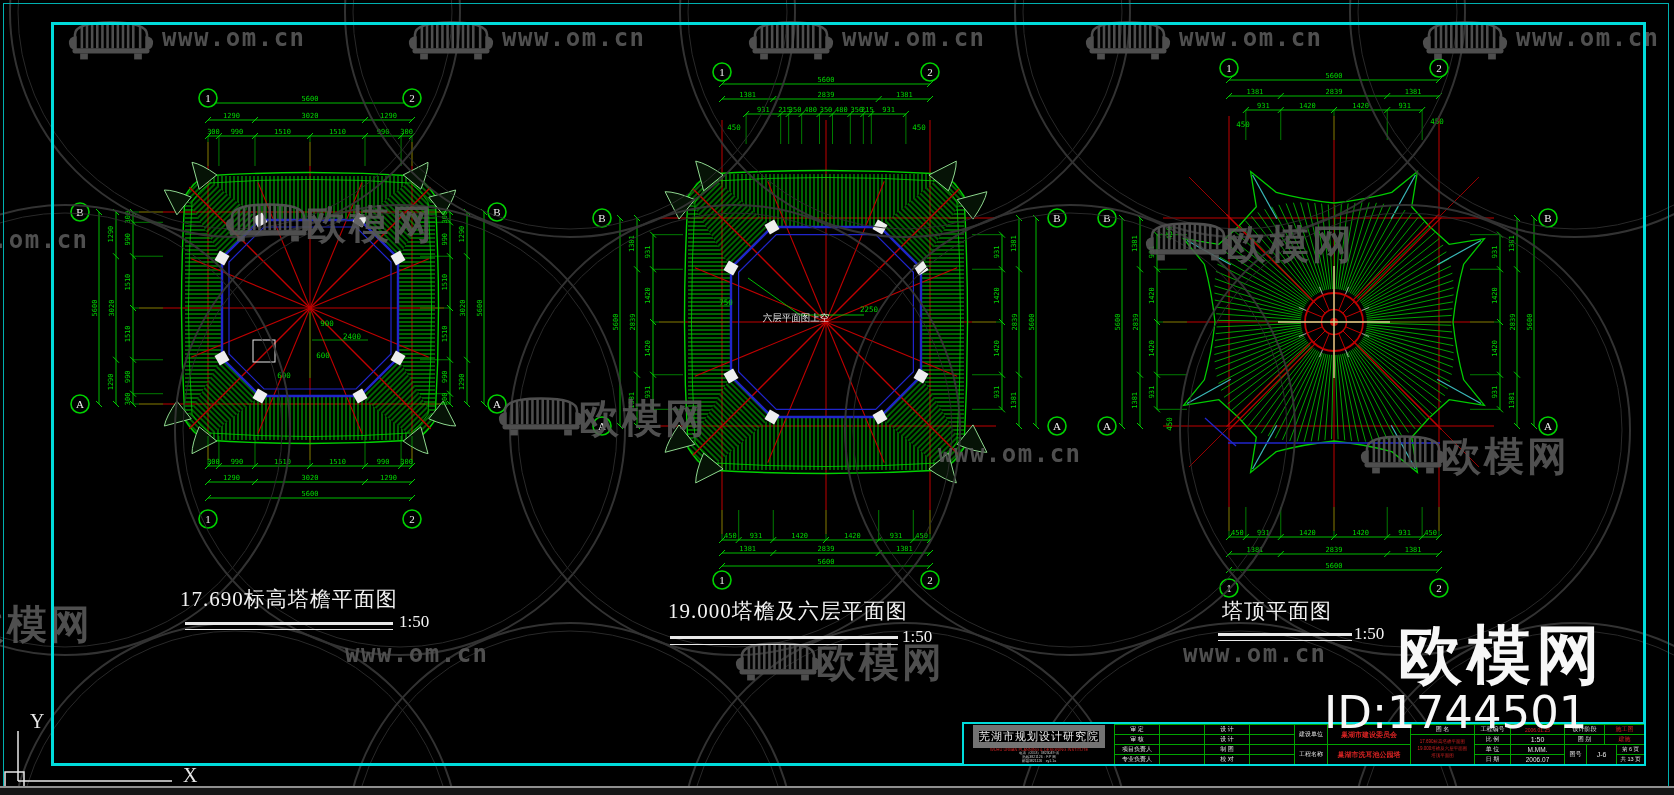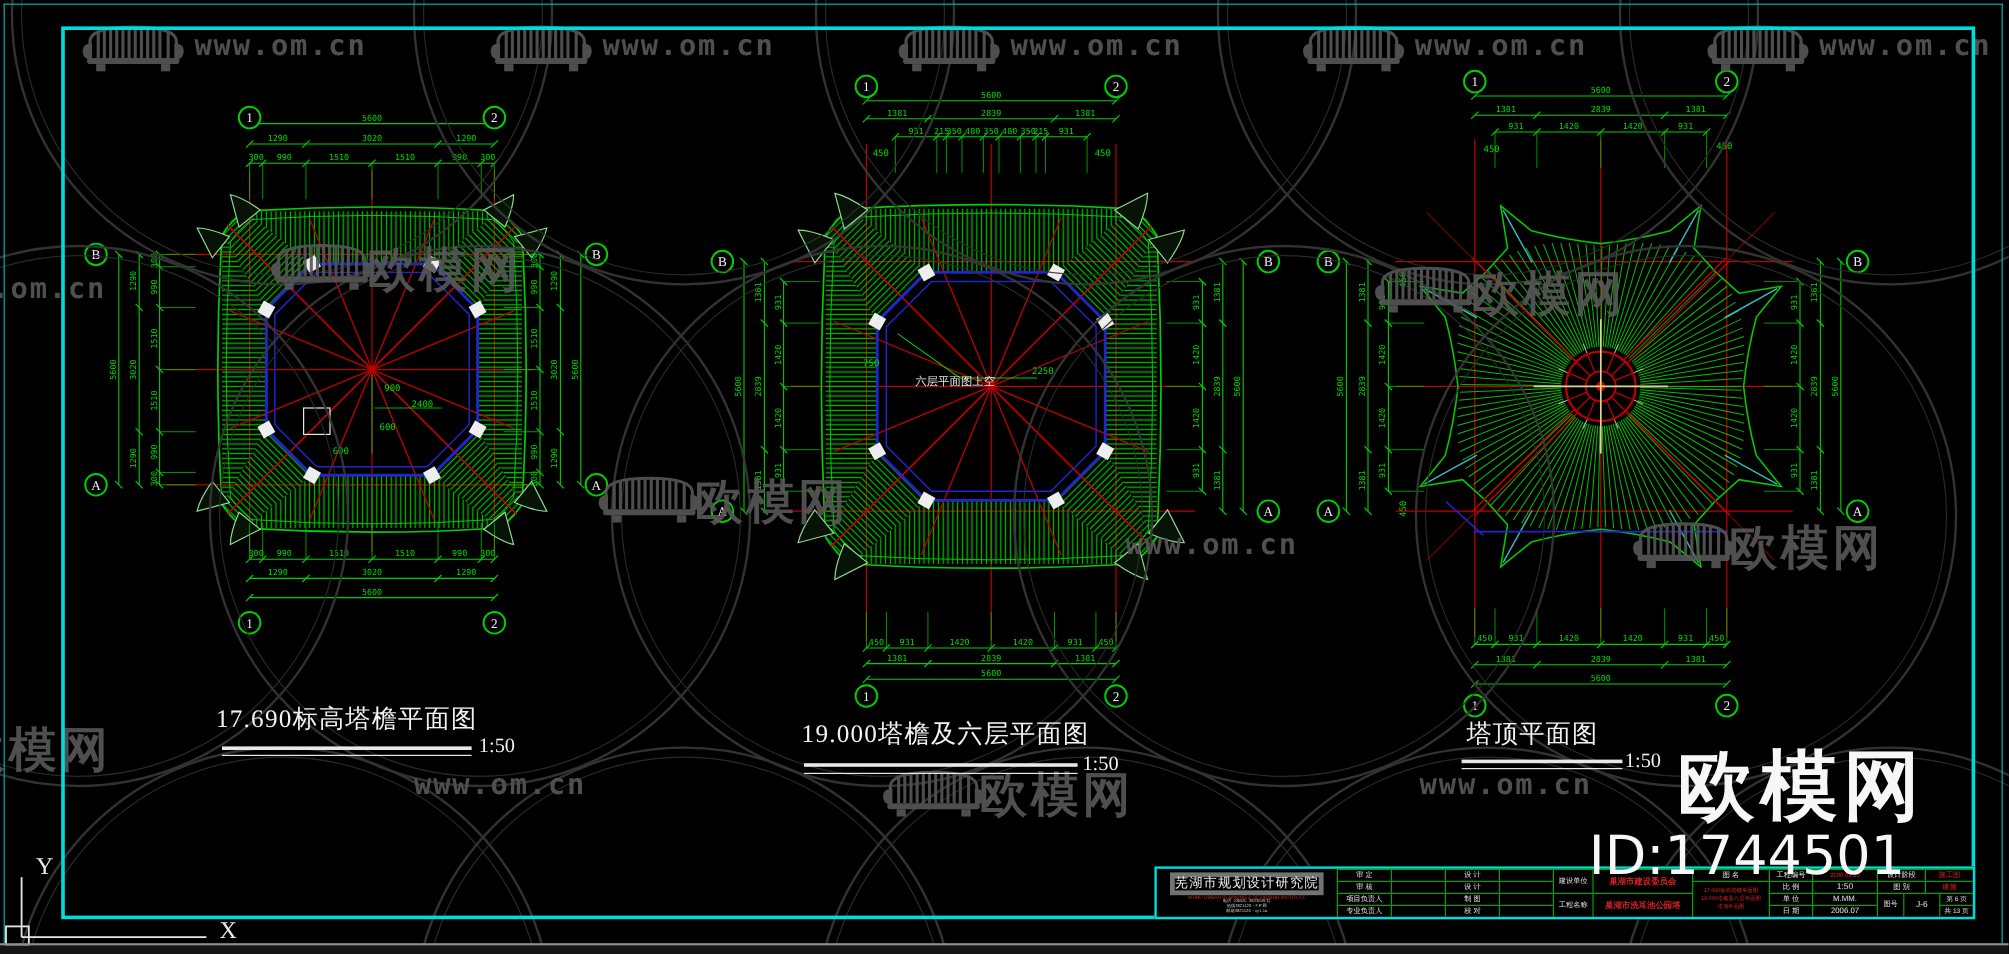--- a/index.html
+++ b/index.html
@@ -21,21 +21,21 @@
              letter-spacing:5px;z-index:30;font-family:"Liberation Sans",sans-serif;}
   .big-id{position:absolute;left:1324px;top:686px;color:#f7f7f7;font-size:45px;font-weight:500;
           z-index:30;font-family:"DejaVu Sans",sans-serif;}
   .tblock{position:absolute;left:962px;top:722px;width:684px;height:44px;background:#000;
           border:2px solid #00dcdc;box-sizing:border-box;z-index:20;}
   .cell{position:absolute;box-sizing:border-box;border-left:1px solid #00a400;border-top:1px solid #00a400;
         color:#e4e4e4;overflow:hidden;display:flex;align-items:center;justify-content:center;
         white-space:nowrap;}
   .cell.red{color:#d42222;}
   .inst{flex-direction:column;justify-content:center;line-height:1.05;border-left:none;border-top:none;}
-  .inst .nm{font-size:11px;letter-spacing:1px;color:#f0f0f0;border:4px solid #737373;padding:0 0;}
+  .inst .nm{font-size:11px;letter-spacing:1px;color:#f0f0f0;border:6px solid #737373;padding:0 0;}
   .inst .en{font-size:4px;color:#d42222;}
   .inst .tiny{font-size:3.5px;color:#cfcfcf;}
   .dnames{flex-direction:column;justify-content:center;line-height:1.5;}
   .dnames div{font-size:4.5px;color:#d42222;}
 </style>
 </head>
 <body>
 
 <div class="canvas">
 

